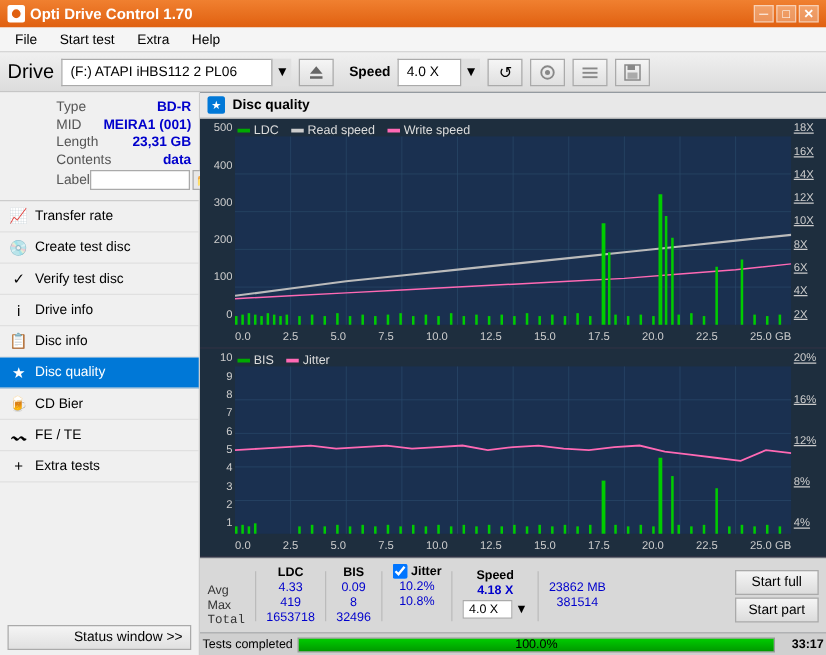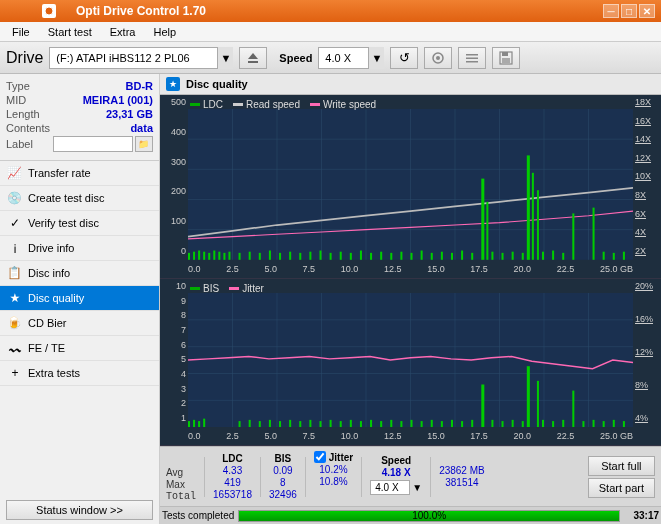--- a/index.html
+++ b/index.html
@@ -1,20 +1,20 @@
 <!DOCTYPE html>
 <html><head>
   <meta charset="utf-8">
   <style>
     * { box-sizing: border-box; margin: 0; padding: 0; }
     body { font-family: 'Segoe UI', Tahoma, sans-serif; font-size: 11px; background: #f0f0f0; width: 661px; height: 524px; overflow: hidden; }
     
     
     .titlebar { background: linear-gradient(to bottom, #f08030, #e06010); color: white; height: 22px; display: flex; align-items: center; justify-content: space-between; padding: 0 6px; font-size: 12px; font-weight: bold; }
-    .titlebar-left { display: flex; align-items: flex-start; gap: 20px; margin-left: 36px; }
+    .titlebar-left { display: flex; align-items: flex-start; gap: 4px; }
     .titlebar-icon { width: 14px; height: 14px; background: #fff; border-radius: 2px; display: flex; align-items: center; justify-content: center; }
     .titlebar-controls { display: flex; gap: 2px; }
     .titlebar-btn { width: 16px; height: 14px; background: rgba(255,255,255,0.3); border: 1px solid rgba(255,255,255,0.5); color: white; font-size: 10px; display: flex; align-items: center; justify-content: center; cursor: pointer; }
     
     
     .menubar { background: #f5f5f5; border-bottom: 1px solid #ccc; height: 20px; display: flex; align-items: center; padding: 0 4px; gap: 2px; }
     .menu-item { padding: 1px 8px; cursor: pointer; font-size: 11px; }
     
     
     .toolbar { background: linear-gradient(to bottom, #f0f0f0, #dcdcdc); border-bottom: 1px solid #bbb; height: 32px; display: flex; align-items: center; padding: 0 6px; gap: 6px; }
@@ -27,31 +27,31 @@
     
     .main { display: flex; height: calc(524px - 22px - 20px - 32px); }
     
     
     .sidebar { width: 160px; background: #f0f0f0; border-right: 1px solid #ccc; display: flex; flex-direction: column; flex-shrink: 0; }
     .disc-panel { padding: 6px; background: #f0f0f0; border-bottom: 1px solid #ccc; }
     .disc-header { display: flex; align-items: center; justify-content: space-between; margin-bottom: 4px; }
     .disc-title { font-weight: bold; font-size: 11px; }
     .disc-icon { width: 24px; height: 24px; border-radius: 50%; border: 2px solid #999; background: radial-gradient(circle at 50% 50%, #ccc 20%, #888 60%, #555 100%); }
     .disc-row { display: flex; justify-content: space-between; align-items: center; margin-bottom: 2px; font-size: 11px; }
-    .disc-row-label { color: #555; }
+    .disc-row-label { color: #555; margin-left: 39px; }
     .disc-row-value { color: #0000cc; font-weight: bold; }
     .disc-row-value.data { color: #0000cc; }
     .label-input { width: 80px; height: 16px; border: 1px solid #aaa; font-size: 10px; }
     .label-browse { width: 18px; height: 16px; background: #e8e8e8; border: 1px solid #aaa; display: flex; align-items: center; justify-content: center; font-size: 9px; cursor: pointer; }
     
     .nav-item { padding: 5px 8px; cursor: pointer; display: flex; align-items: center; gap: 6px; font-size: 11px; border-bottom: 1px solid #e0e0e0; }
     .nav-item.active { background: #0078d7; color: white; }
     .nav-item-icon { width: 14px; height: 14px; display: flex; align-items: center; justify-content: center; flex-shrink: 0; font-size: 12px; }
     
-    .status-btn { margin: 4px 6px; padding: 3px 6px; background: linear-gradient(to bottom, #f5f5f5, #e0e0e0); border: 1px solid #aaa; cursor: pointer; font-size: 11px; text-align: center; }
+    .status-btn { margin: 4px 6px; padding: 3px 6px; background: linear-gradient(to bottom, #f5f5f5, #e0e0e0); border: 1px solid #aaa; cursor: pointer; font-size: 11px; text-align: right; }
     
     
     .content { flex: 1; background: #1a2a3a; display: flex; flex-direction: column; overflow: hidden; }
     .content-header { background: #e8e8e8; border-bottom: 1px solid #bbb; padding: 3px 6px; display: flex; align-items: center; gap: 6px; }
     .content-icon { width: 14px; height: 14px; background: #0078d7; border-radius: 2px; display: flex; align-items: center; justify-content: center; color: white; font-size: 9px; }
     .content-title { font-weight: bold; font-size: 11px; }
     
     
     .charts-container { flex: 1; display: flex; flex-direction: column; overflow: hidden; }
     .chart-area { position: relative; flex: 1; background: #1e2e3e; border-bottom: 1px solid #334; }

